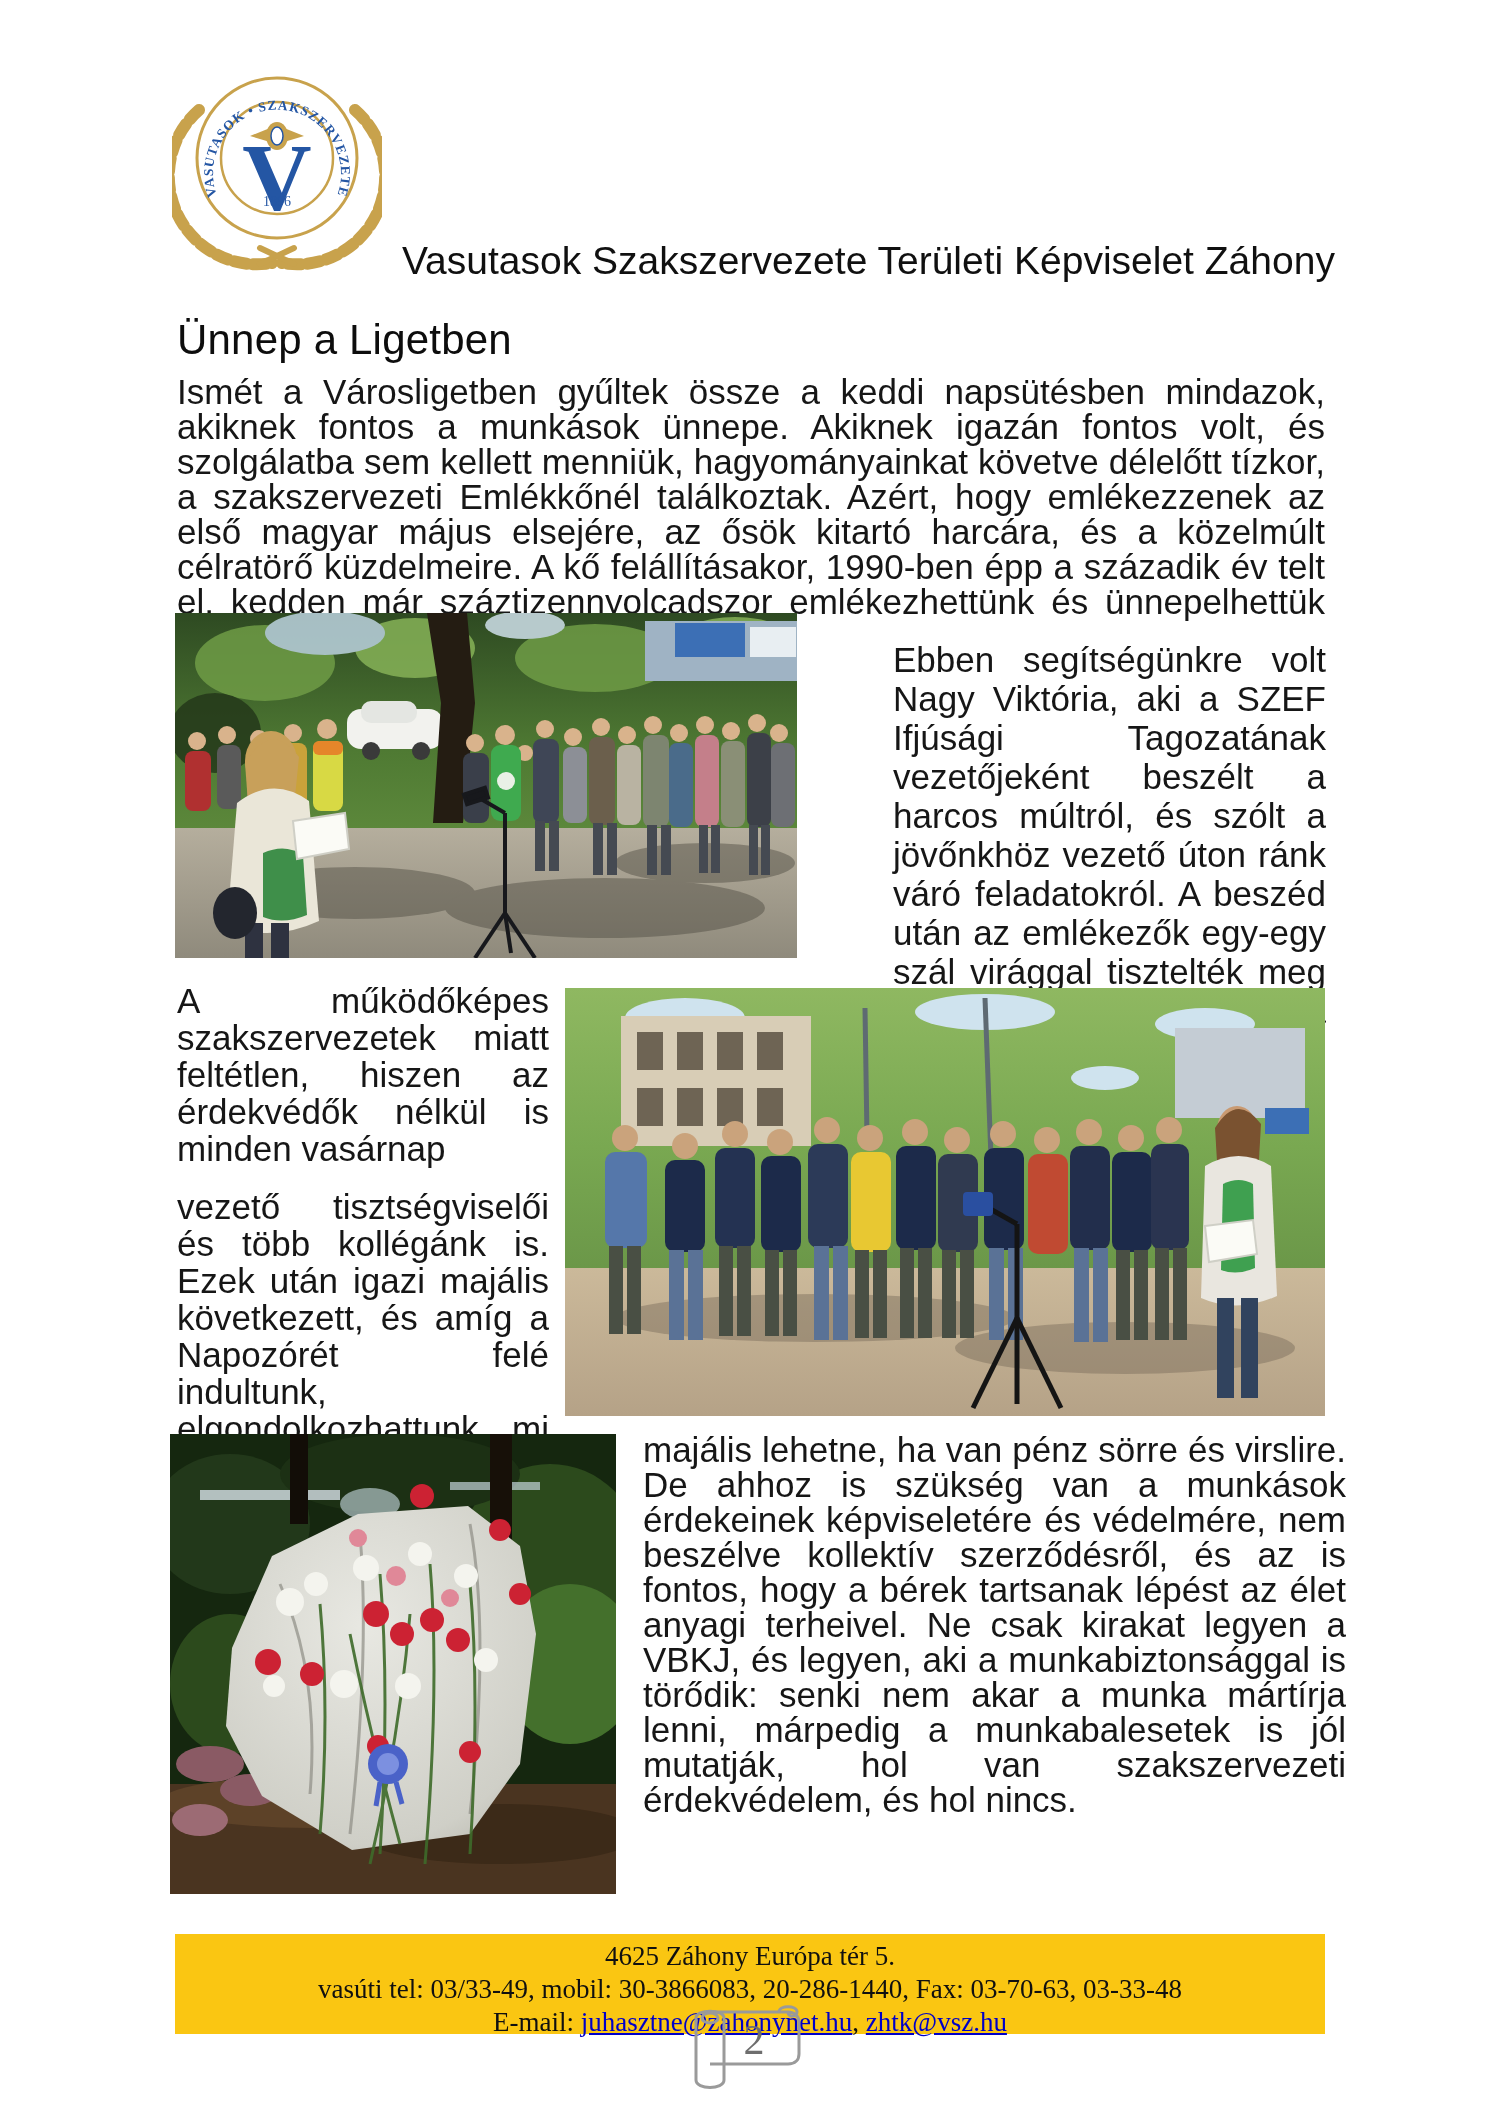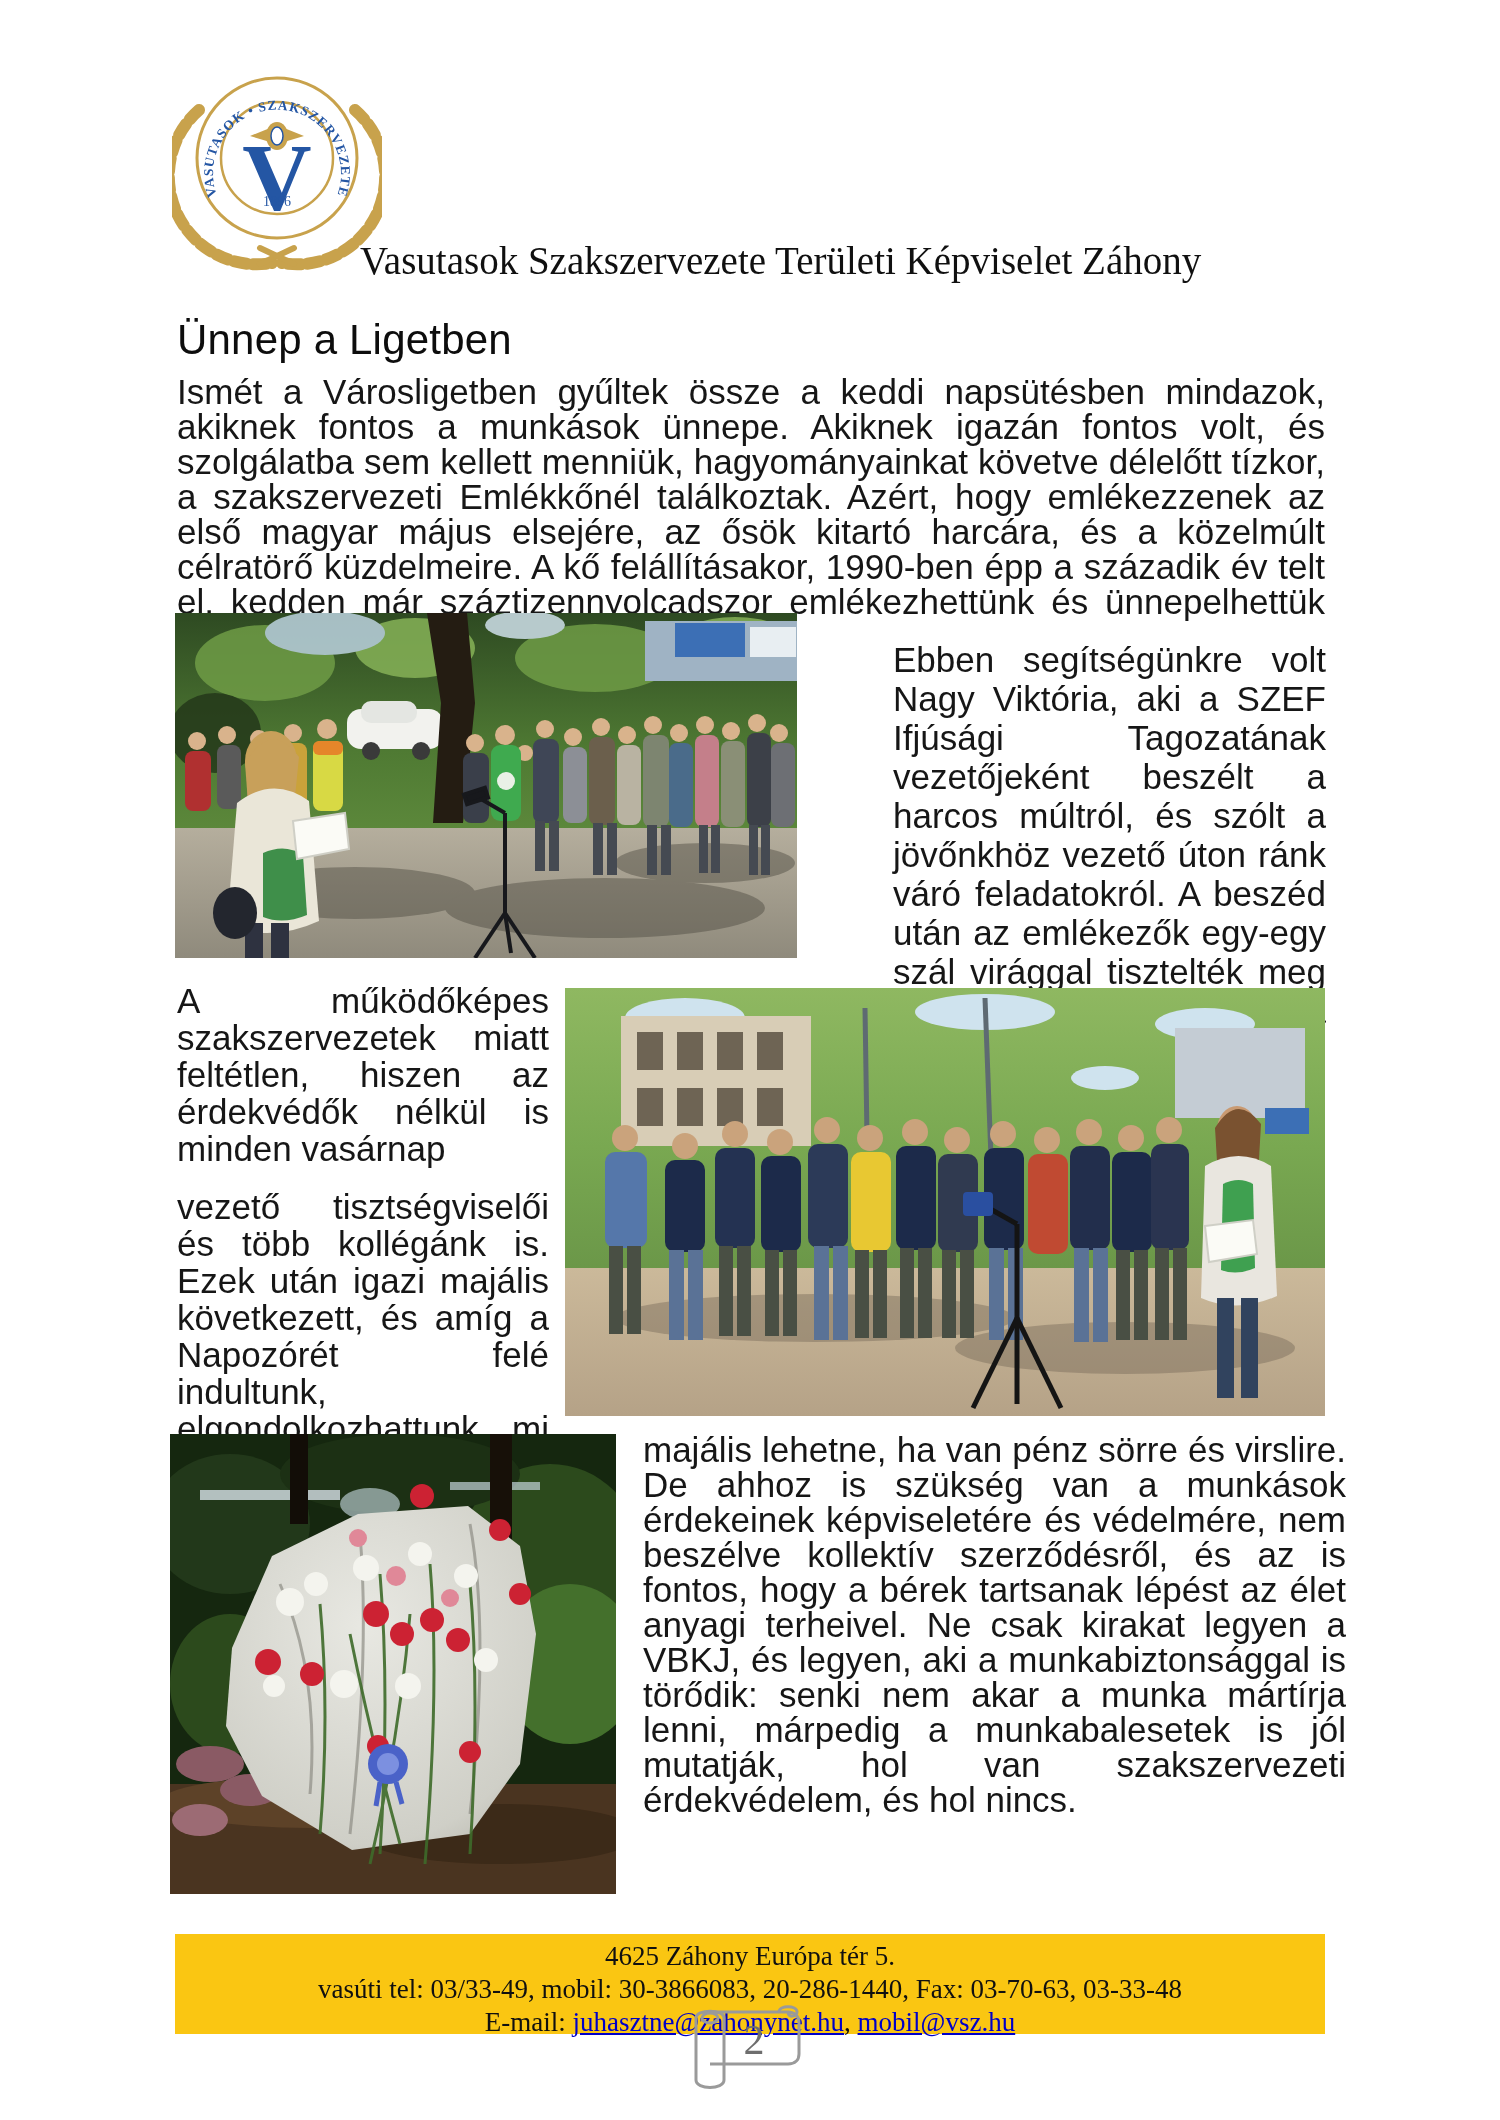--- a/index.html
+++ b/index.html
@@ -4,22 +4,22 @@
 <style>
   html,body{margin:0;padding:0;}
   body{
     width:1500px;height:2120px;position:relative;background:#ffffff;
     font-family:"Liberation Sans", sans-serif;color:#141414;
     -webkit-font-smoothing:antialiased;
   }
   .abs{position:absolute;}
   
   .page-title{
-    left:360px;top:240px;width:960px;
-    font-family:Liberation Serif, serif;font-size:39px;line-height:1.1;color:#101010;
+    left:402px;top:240px;width:960px;
+    font-family:Liberation Sans, sans-serif;font-size:39px;line-height:1.1;color:#101010;
     white-space:nowrap;
   }
   
   .article-heading{
     left:177px;top:316px;font-size:42px;font-weight:normal;color:#0d0d0d;letter-spacing:0.2px;
   }
   .para{
     text-align:justify;font-size:35px;color:#161616;hyphens:none;
   }
   .para-intro{left:177px;top:374px;width:1148px;line-height:35px;}
@@ -434,21 +434,21 @@
 </figure>
 
 <div class="abs para col-right-2">majális lehetne, ha van pénz sörre és virslire. De ahhoz is szükség van a munkások érdekeinek képviseletére és védelmére, nem beszélve kollektív szerződésről, és az is fontos, hogy a bérek tartsanak lépést az élet anyagi terheivel. Ne csak kirakat legyen a VBKJ, és legyen, aki a munkabiztonsággal is törődik: senki nem akar a munka mártírja lenni, márpedig a munkabalesetek is jól mutatják, hol van szakszervezeti érdekvédelem, és hol nincs.</div>
 
 <div class="abs footer-bar" style="background:#FAC612;">
   <div>4625 Záhony Európa tér 5.</div>
   <div>vasúti tel: 03/33-49, mobil: 30-3866083, 20-286-1440, Fax: 03-70-63, 03-33-48</div>
   <div>
     <span>E-mail:</span>
     <a href="#" style="color:#0000C8;">juhasztne@zahonynet.hu</a><span>,</span>
-    <a href="#" style="color:#0000C8;">mobil@vsz.hu</a>
+    <a href="#" style="color:#0000C8;">zhtk@vsz.hu</a>
   </div>
 </div>
 
 <div class="abs page-scroll">
   <svg width="152" height="104" viewBox="0 0 152 104">
     <g fill="none" stroke="#9a9a9a" stroke-width="3">
 
       <path d="M38,14 H116 c7,0 11,5 11,10 v32 c0,6 -4,10 -11,10 H38"></path>
 
       <path d="M107,14 c0,-7 18,-7 18,0 c0,5 -9,6 -9,0"></path>

